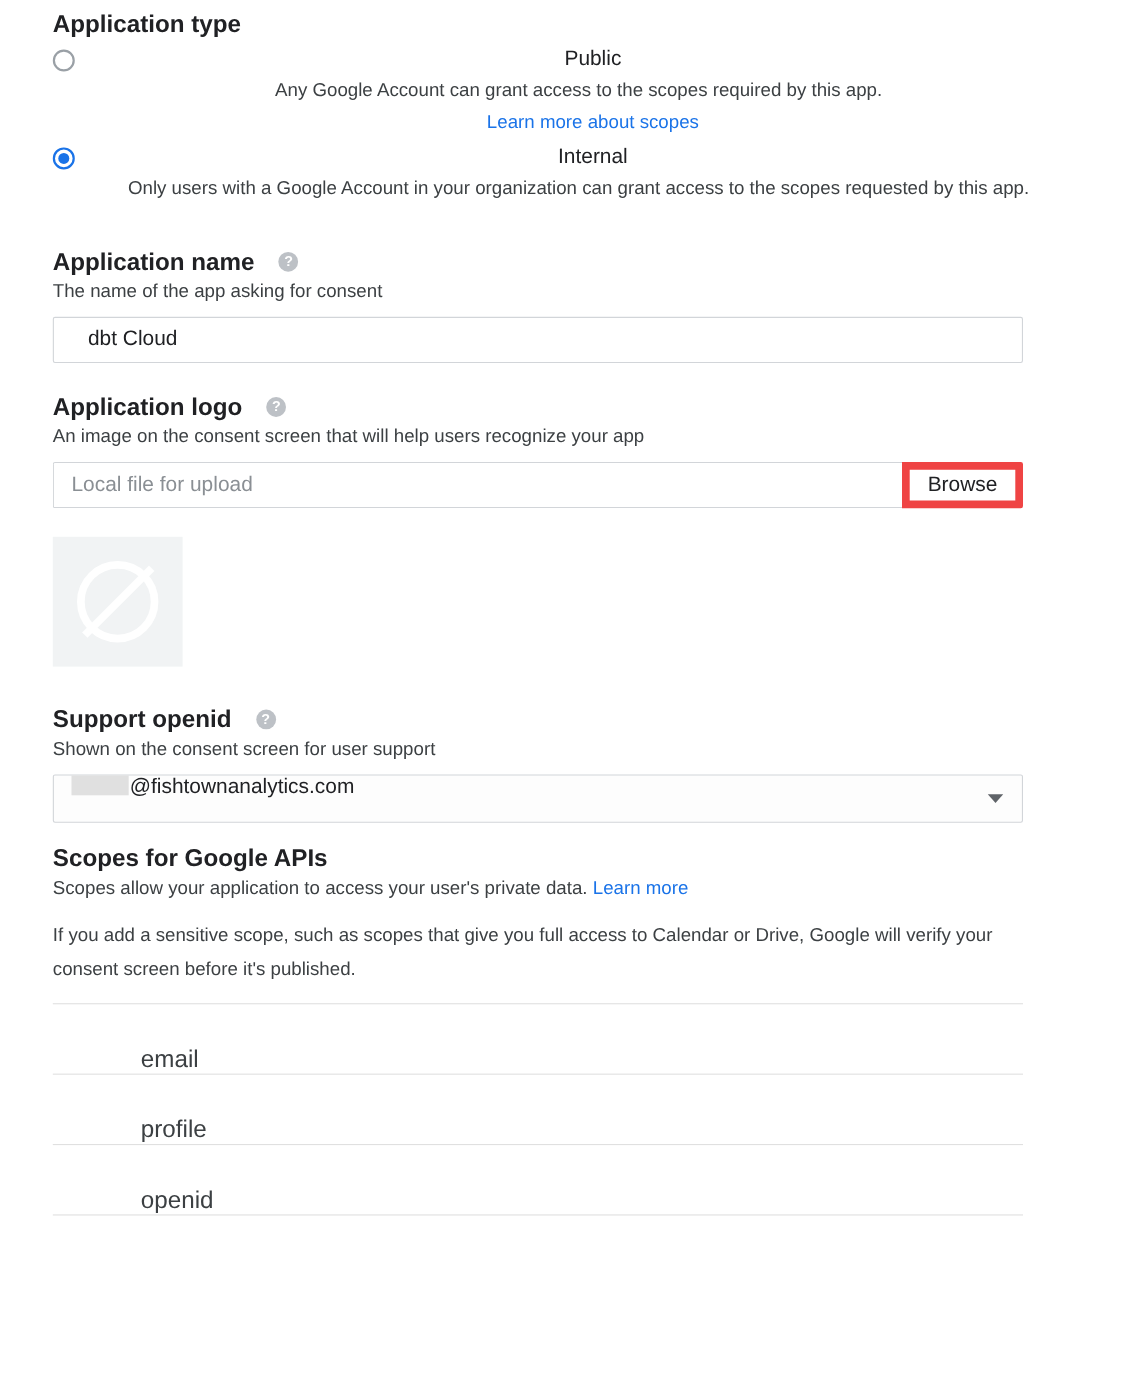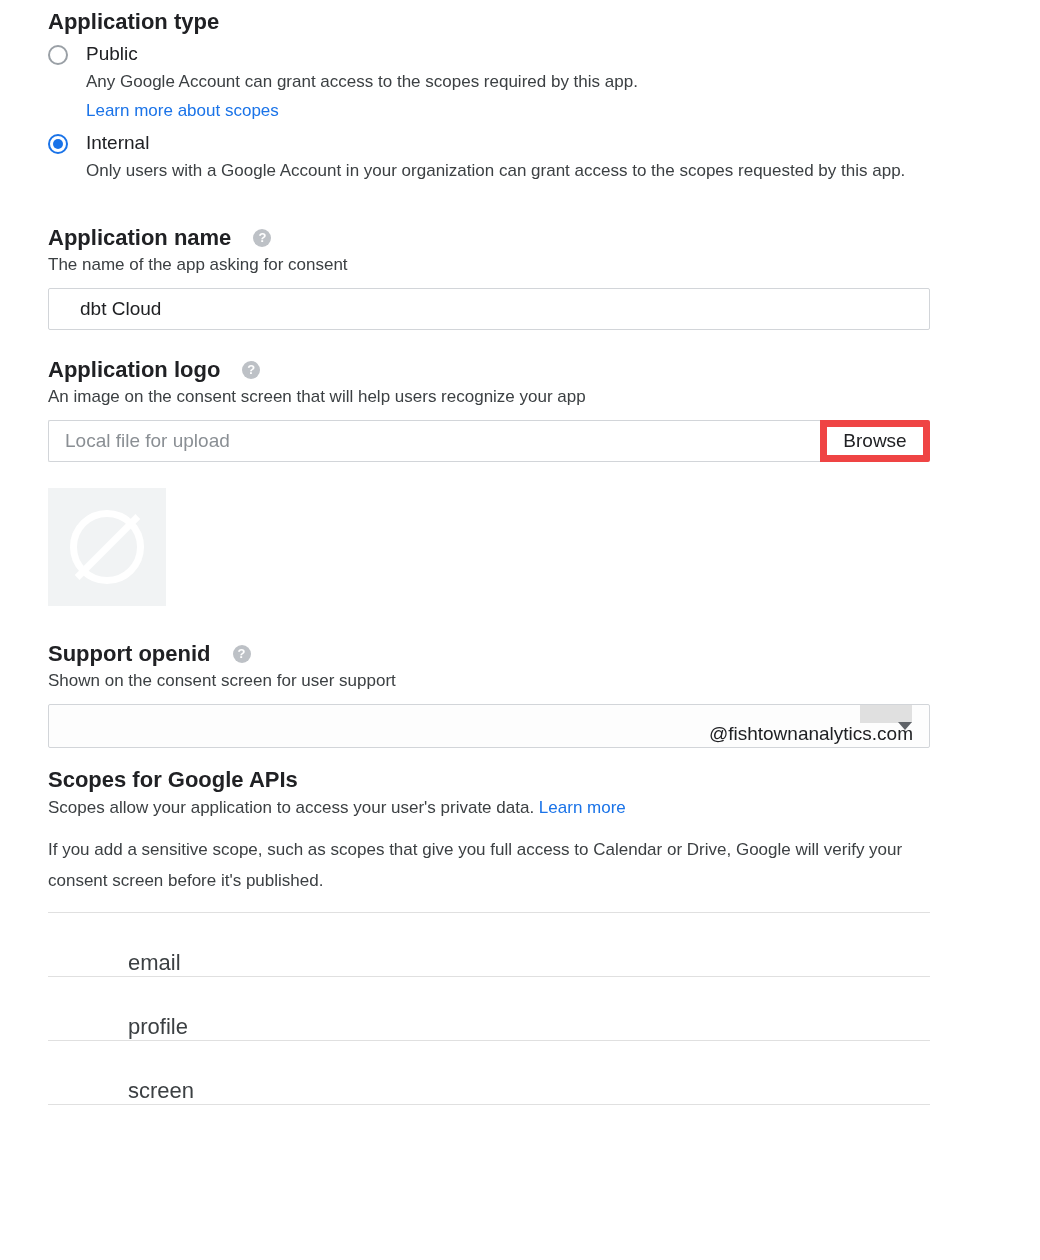--- a/index.html
+++ b/index.html
@@ -77,21 +77,21 @@
   .radio.checked::after {
     content: "";
     position: absolute;
     width: 10px;
     height: 10px;
     border-radius: 50%;
     background: #1a73e8;
     left: 3px;
     top: 3px;
   }
-  .radio-texts { flex: 1 1 auto; }
+  .radio-texts { flex: 1 1 auto; text-align: center; }
   .radio-title {
     font-size: 19px;
     color: #202124;
     line-height: 27px;
   }
   .radio-desc {
     font-size: 17px;
     color: #3c4043;
     line-height: 30px;
     max-width: 880px;
@@ -184,26 +184,25 @@
     height: 44px;
     margin-top: 4px;
   }
   .select-box {
     width: 100%;
     height: 100%;
     border: 1px solid #d2d5d9;
     border-radius: 2px;
     background: #fdfdfd;
     display: flex;
-    align-items: flex-end;
+    align-items: flex-start;
     padding: 0 16px;
     font-size: 19px;
     color: #202124;
     cursor: pointer;
-    flex-direction: column;
   }
   .redacted {
     display: inline-block;
     width: 52px;
     height: 18px;
     background: #e0e0e0;
     margin-right: 1px;
     vertical-align: middle;
   }
   .caret {
@@ -333,18 +332,18 @@
     <div class="scopes-note">If you add a sensitive scope, such as scopes that give you full access to Calendar or Drive, Google will verify your consent screen before it's published.</div>
 
     <div class="scope-table">
       <div class="scope-row">
         <span>email</span>
       </div>
       <div class="scope-row">
         <span>profile</span>
       </div>
       <div class="scope-row">
-        <span>screen</span>
+        <span>openid</span>
       </div>
     </div>
   </div>
 
 </div>
 
 </body></html>

